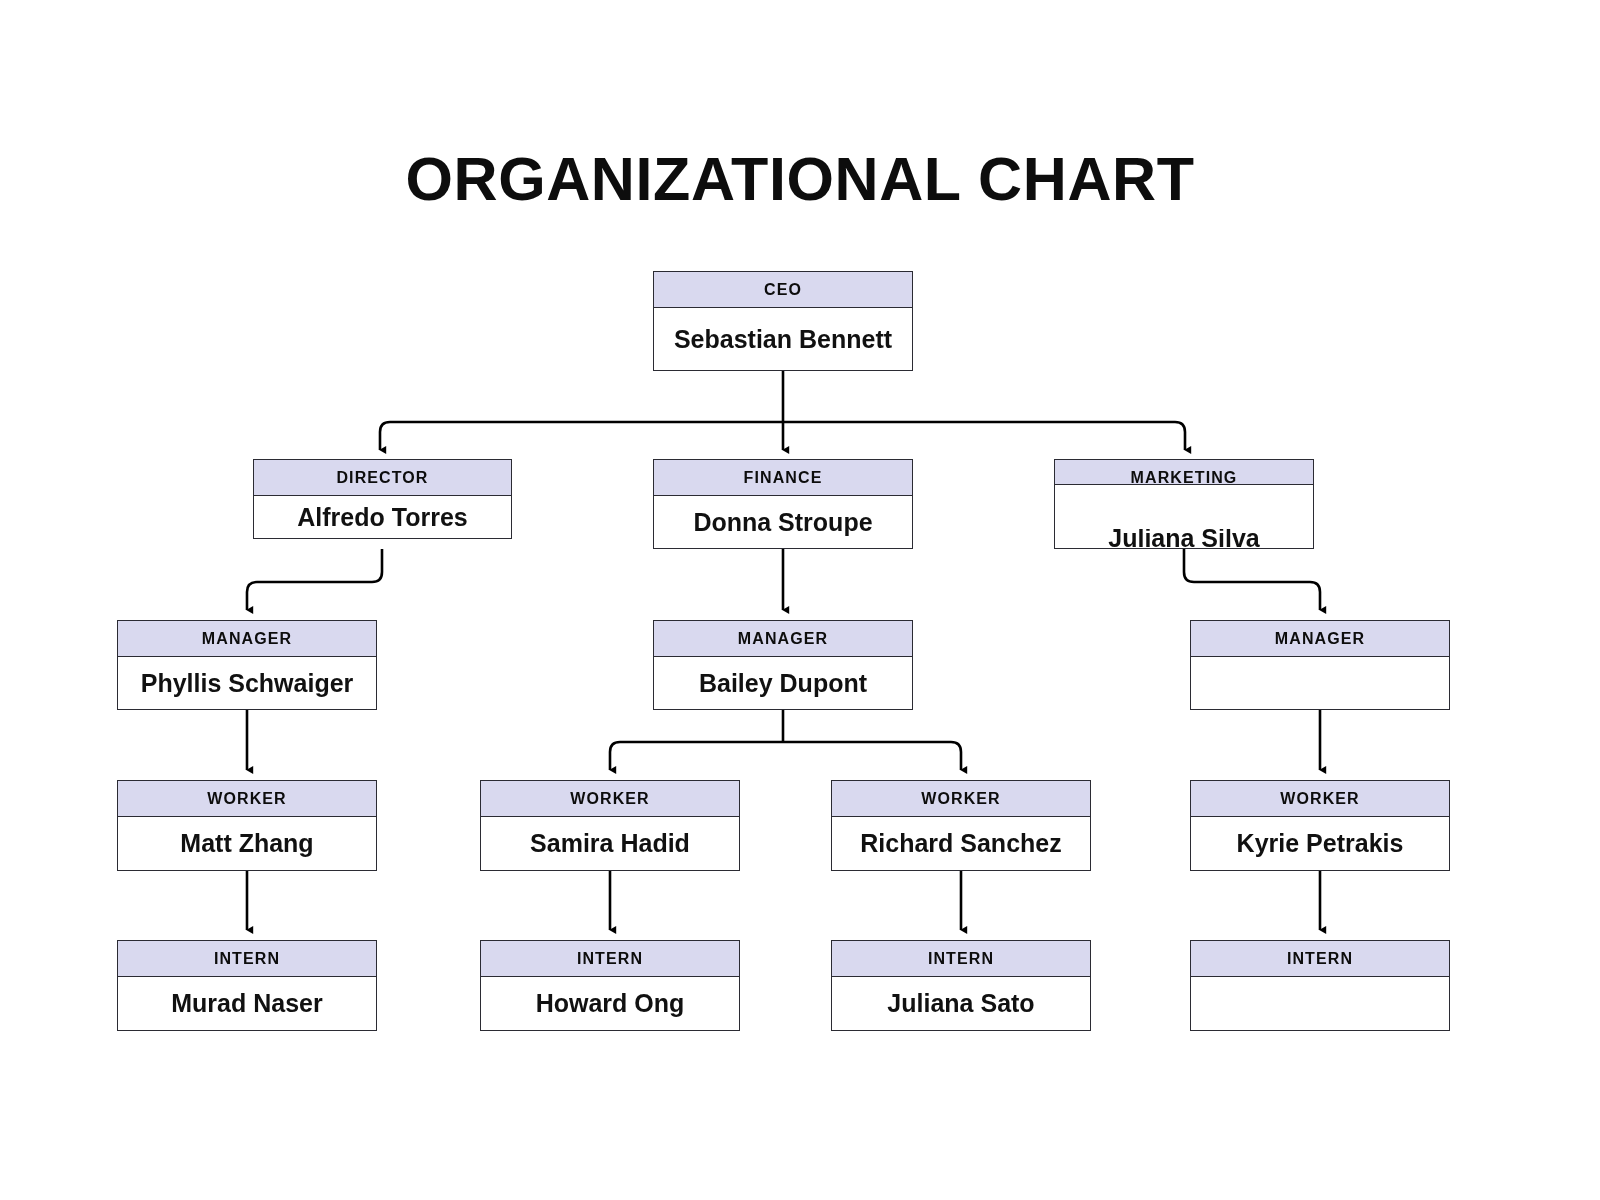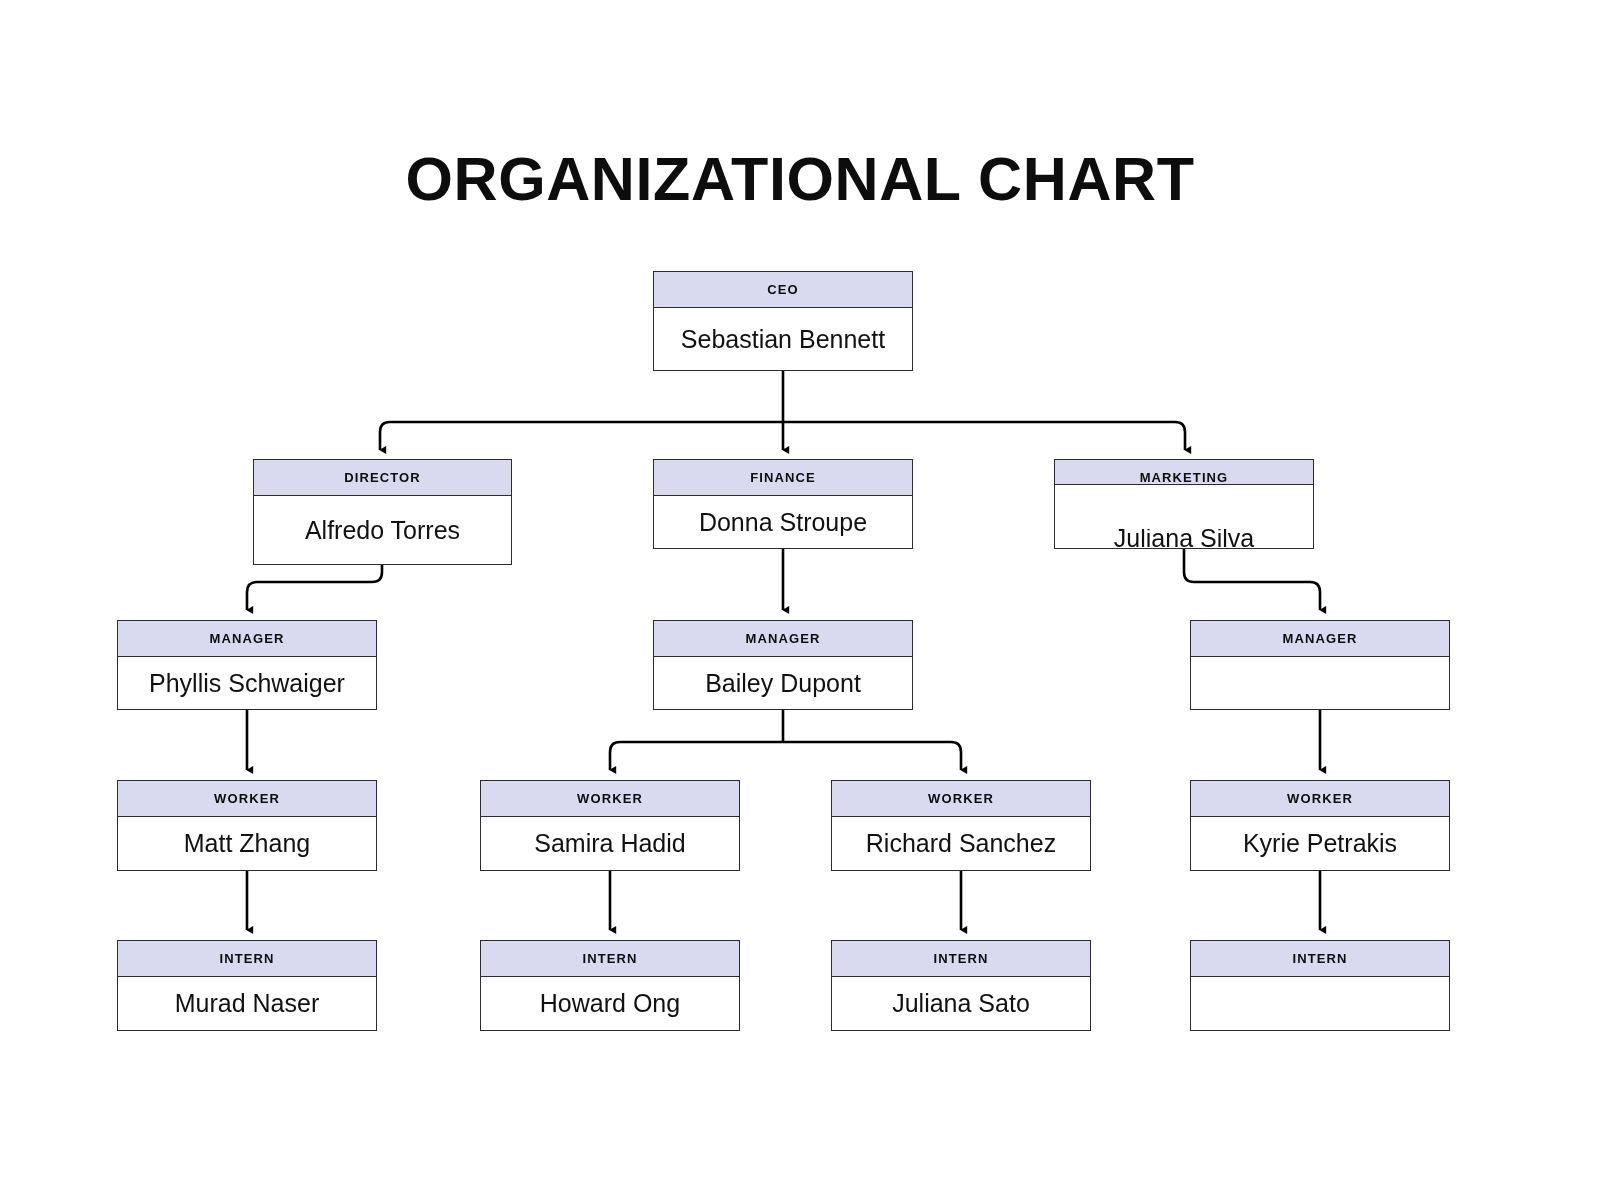--- a/index.html
+++ b/index.html
@@ -51,35 +51,35 @@
   }
   .node-header {
     box-sizing: border-box;
     background: #d9d9ef;
     border-bottom: 1.6px solid #2b2b33;
     height: 36px;
     line-height: 36px;
     text-align: center;
     font-family: "Liberation Sans", sans-serif;
     font-weight: 700;
-    font-size: 13px;
+    font-size: 16px;
     letter-spacing: 1.1px;
     color: #0d0d0d;
     white-space: nowrap;
     overflow: hidden;
   }
   .node-body {
     box-sizing: border-box;
     flex: 1 1 auto;
     display: flex;
     align-items: center;
     justify-content: center;
     background: #ffffff;
     font-family: "Liberation Sans", sans-serif;
-    font-weight: 400;
+    font-weight: 700;
     font-size: 25px;
     color: #111111;
     white-space: nowrap;
     overflow: hidden;
   }
 </style>
 </head>
 <body>
 
 <div id="canvas">
@@ -120,21 +120,21 @@
       <path d="M 961 855 L 961 914" marker-end="url(#arrowhead)"></path>
       <path d="M 1320 855 L 1320 914" marker-end="url(#arrowhead)"></path>
     </g>
   </svg>
 
   <div class="node" style="left:653px; top:255px; width:260px; height:100px;">
     <div class="node-header">CEO</div>
     <div class="node-body">Sebastian Bennett</div>
   </div>
 
-  <div class="node" style="left:253px; top:443px; width:259px; height:106px;">
+  <div class="node" style="left:253px; top:443px; width:259px; height:80px;">
     <div class="node-header">DIRECTOR</div>
     <div class="node-body">Alfredo Torres</div>
   </div>
 
   <div class="node" style="left:653px; top:443px; width:260px; height:90px;">
     <div class="node-header">FINANCE</div>
     <div class="node-body">Donna Stroupe</div>
   </div>
 
   <div class="node" style="left:1054px; top:443px; width:260px; height:90px;gap:44px;">

